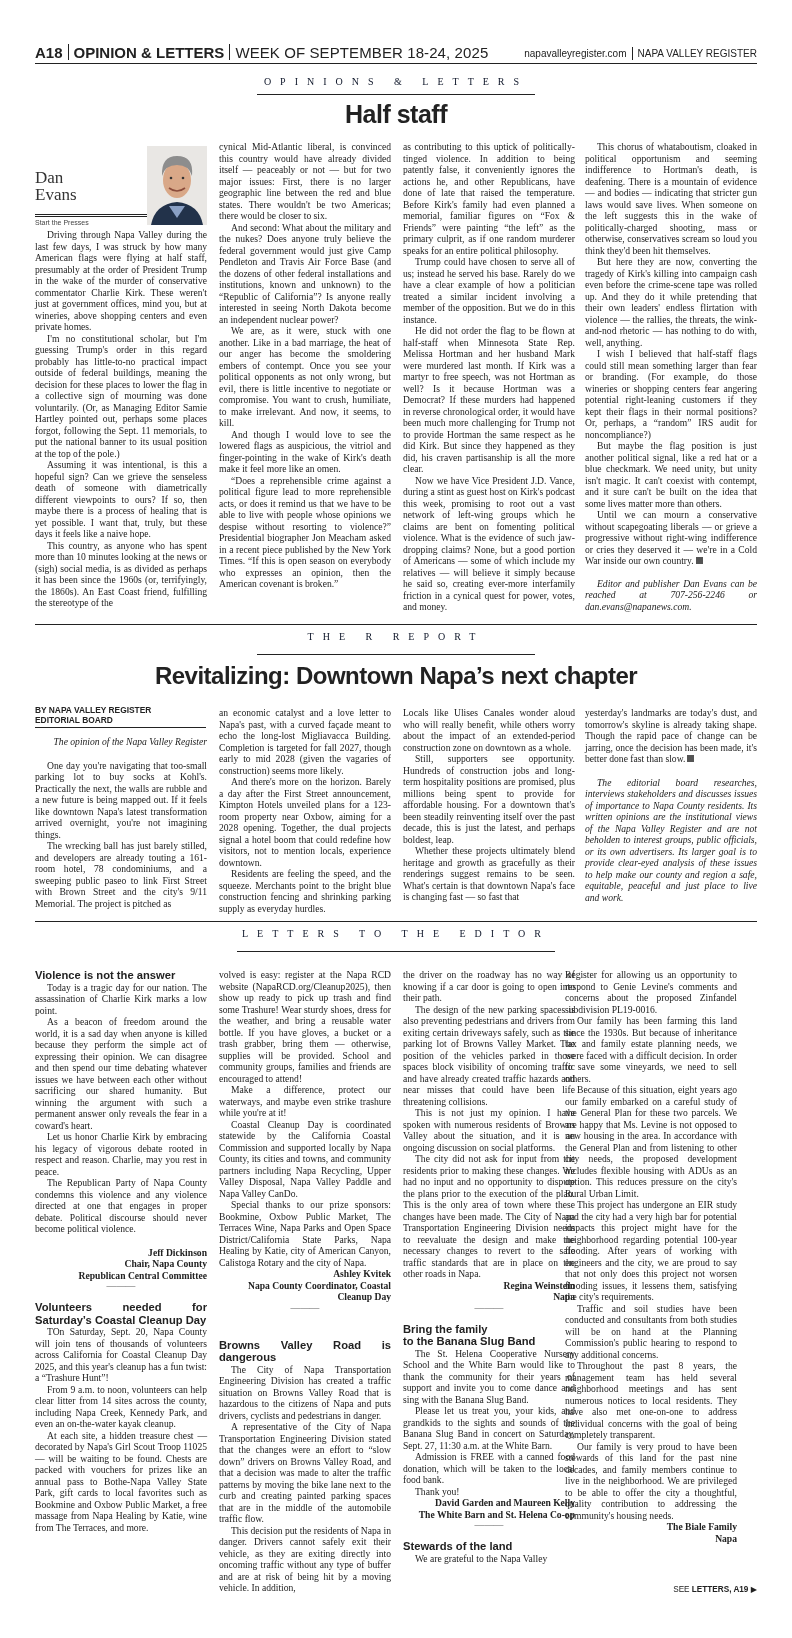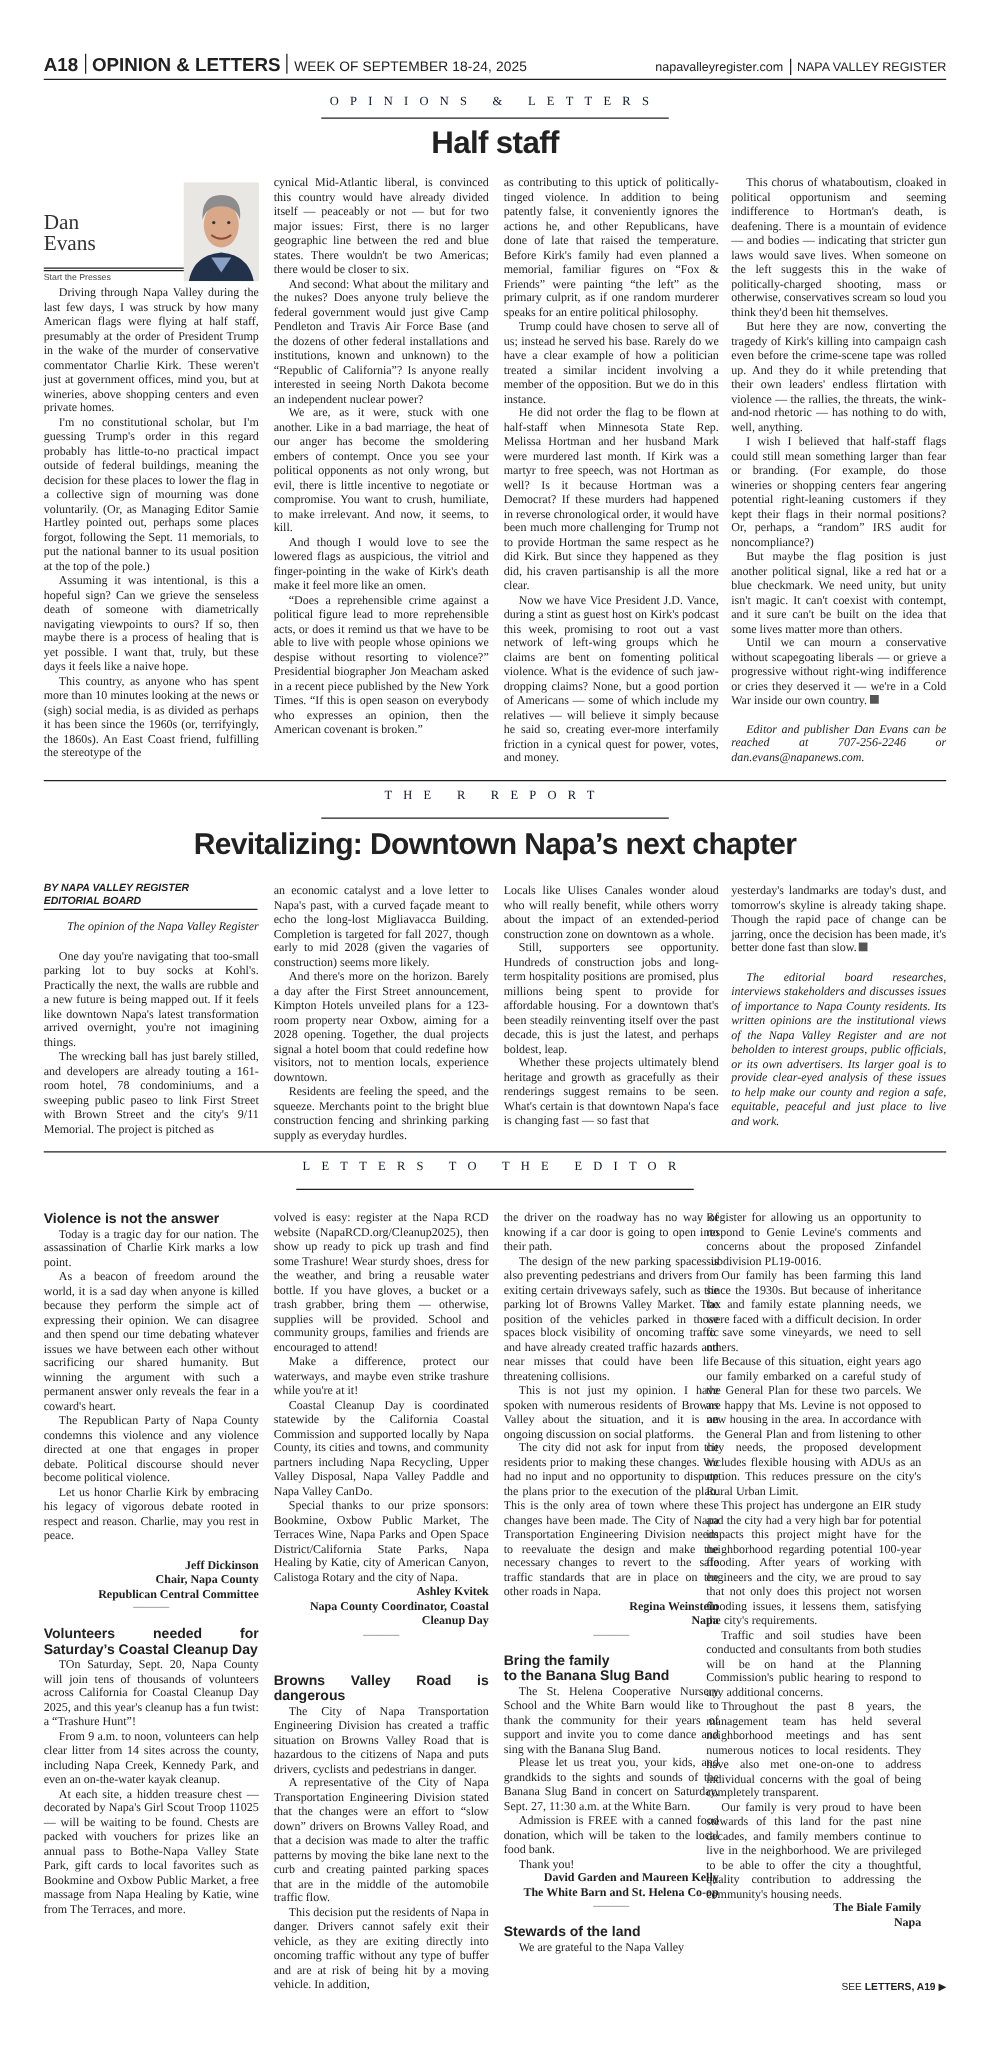--- a/index.html
+++ b/index.html
@@ -9,21 +9,21 @@
     font-family: "Liberation Serif", serif; color: #222;
     position: relative;
   }
   .page { position: absolute; left: 35px; top: 0; width: 722px; }
 
   
   .folio { position: absolute; top: 44px; left: 0; width: 722px; height: 20px;
            border-bottom: 1px solid #222; font-family: "Liberation Sans", sans-serif; }
   .folio .left { position: absolute; left: 0; bottom: 2px; font-size: 15px; font-weight: bold; color: #222; white-space: nowrap; }
   .folio .left .sep { display: inline-block; width: 1px; height: 16px; background: #222; margin: 0 5px; vertical-align: -2px; }
-  .folio .left .week { font-size: 11px; font-weight: normal; letter-spacing: 0.1px; }
+  .folio .left .week { font-size: 15px; font-weight: normal; letter-spacing: 0.1px; }
   .folio .right { position: absolute; right: 0; bottom: 3px; font-size: 10px; color: #222; white-space: nowrap; }
   .folio .right .sep { display: inline-block; width: 1px; height: 13px; background: #222; margin: 0 5px; vertical-align: -3px; }
 
   
   .kicker { position: absolute; left: 0; width: 722px; text-align: center;
             font-size: 10px; letter-spacing: 9px; color: #0f172a; }
   .kicker-rule { position: absolute; height: 1px; background: #222; }
   .rule { position: absolute; height: 1px; background: #222; left: 0; width: 722px; }
 
   .headline { position: absolute; left: 0; width: 722px; text-align: center;
@@ -37,21 +37,21 @@
   .endmark { display: inline-block; width: 7px; height: 7px; background: #555; vertical-align: 0px; margin-left: 2px; }
 
   
   .author-name { position: absolute; left: 105px; top: 169px; width: 105px; text-align: left;
                  font-size: 17px; line-height: 17px; color: #333; }
   .author-rule { position: absolute; left: 0; top: 214px; width: 142px; height: 3px; border-top: 1px solid #222; border-bottom: 1px solid #222; }
   .author-col { position: absolute; left: 0; top: 219px; font-size: 7px; color: #444; font-family: "Liberation Sans", sans-serif; }
   .photo { position: absolute; left: 112px; top: 146px; width: 60px; height: 79px; background: #e8e6e3; overflow: hidden; }
 
   .byline { position: absolute; left: 0; top: 705px; width: 171px; font-family: "Liberation Sans", sans-serif;
-            font-weight: bold; font-size: 8.4px; line-height: 10px; color: #222; border-bottom: 1px solid #222; padding-bottom: 2px; font-style: italic; }
+            font-weight: bold; font-size: 8.4px; line-height: 10px; color: #222; border-bottom: 1px solid #222; padding-bottom: 2px; }
 
   .lhead { font-family: "Liberation Sans", sans-serif; font-weight: bold; font-size: 11.2px; line-height: 12.5px; color: #222; margin-top: 2px; }
   .sig { text-align: right; font-weight: bold; text-indent: 0 !important; }
   .sepdash { text-align: center; text-indent: 0 !important; color: #666; line-height: 10px; height: 14px; }
   .see { position: absolute; right: 0; top: 1584px; font-family: "Liberation Sans", sans-serif; font-size: 8.2px; color: #222; }
   .see b { font-weight: bold; }
 </style>
 </head>
 <body>
 
@@ -85,21 +85,21 @@
       <path d="M15 30 Q14 10 30 10 Q47 10 45 30 Q42 19 30 19 Q18 19 15 30 Z" fill="#8d8d8d"></path>
       <path d="M22 42 Q30 48 38 42" stroke="#8a4b3a" stroke-width="1.6" fill="none"></path>
       <circle cx="24" cy="32" r="1.3" fill="#333"></circle>
         <circle cx="36" cy="32" r="1.3" fill="#333"></circle>
     </svg>
   </div>
 
   <div class="col" style="left:0; top:229px; width:172px;">
     <p>Driving through Napa Valley during the last few days, I was struck by how many American flags were flying at half staff, presumably at the order of President Trump in the wake of the murder of conservative commentator Charlie Kirk. These weren't just at government offices, mind you, but at wineries, above shopping centers and even private homes.</p>
     <p>I'm no constitutional scholar, but I'm guessing Trump's order in this regard probably has little-to-no practical impact outside of federal buildings, meaning the decision for these places to lower the flag in a collective sign of mourning was done voluntarily. (Or, as Managing Editor Samie Hartley pointed out, perhaps some places forgot, following the Sept. 11 memorials, to put the national banner to its usual position at the top of the pole.)</p>
-    <p>Assuming it was intentional, is this a hopeful sign? Can we grieve the senseless death of someone with diametrically navigating viewpoints to ours? If so, then maybe there is a process of healing that is yet possible. I want that, truly, but these days it feels like a naive hope.</p>
+    <p>Assuming it was intentional, is this a hopeful sign? Can we grieve the senseless death of someone with diametrically different viewpoints to ours? If so, then maybe there is a process of healing that is yet possible. I want that, truly, but these days it feels like a naive hope.</p>
     <p>This country, as anyone who has spent more than 10 minutes looking at the news or (sigh) social media, is as divided as perhaps it has been since the 1960s (or, terrifyingly, the 1860s). An East Coast friend, fulfilling the stereotype of the</p>
   </div>
 
   <div class="col" style="left:184px; top:141px; width:172px;">
     <p class="noindent">cynical Mid-Atlantic liberal, is convinced this country would have already divided itself — peaceably or not — but for two major issues: First, there is no larger geographic line between the red and blue states. There wouldn't be two Americas; there would be closer to six.</p>
     <p>And second: What about the military and the nukes? Does anyone truly believe the federal government would just give Camp Pendleton and Travis Air Force Base (and the dozens of other federal installations and institutions, known and unknown) to the “Republic of California”? Is anyone really interested in seeing North Dakota become an independent nuclear power?</p>
     <p>We are, as it were, stuck with one another. Like in a bad marriage, the heat of our anger has become the smoldering embers of contempt. Once you see your political opponents as not only wrong, but evil, there is little incentive to negotiate or compromise. You want to crush, humiliate, to make irrelevant. And now, it seems, to kill.</p>
     <p>And though I would love to see the lowered flags as auspicious, the vitriol and finger-pointing in the wake of Kirk's death make it feel more like an omen.</p>
     <p>“Does a reprehensible crime against a political figure lead to more reprehensible acts, or does it remind us that we have to be able to live with people whose opinions we despise without resorting to violence?” Presidential biographer Jon Meacham asked in a recent piece published by the New York Times. “If this is open season on everybody who expresses an opinion, then the American covenant is broken.”</p>
   </div>
@@ -152,22 +152,22 @@
 
   <div class="rule" style="top:921px;"></div>
 
   <div class="kicker" style="top:928px;">LETTERS TO THE EDITOR</div>
   <div class="kicker-rule" style="left:202px; top:951px; width:318px;"></div>
 
   <div class="col" style="left:0; top:967px; width:172px;">
     <div class="lhead">Violence is not the answer</div>
     <p>Today is a tragic day for our nation. The assassination of Charlie Kirk marks a low point.</p>
     <p>As a beacon of freedom around the world, it is a sad day when anyone is killed because they perform the simple act of expressing their opinion. We can disagree and then spend our time debating whatever issues we have between each other without sacrificing our shared humanity. But winning the argument with such a permanent answer only reveals the fear in a coward's heart.</p>
+    <p>Let us honor Charlie Kirk by embracing his legacy of vigorous debate rooted in respect and reason. Charlie, may you rest in peace.</p>
     <p>The Republican Party of Napa County condemns this violence and any violence directed at one that engages in proper debate. Political discourse should never become political violence.</p>
-    <p>Let us honor Charlie Kirk by embracing his legacy of vigorous debate rooted in respect and reason. Charlie, may you rest in peace.</p>
     <p class="sig" style="margin-top:12px;">Jeff Dickinson</p>
     <p class="sig">Chair, Napa County</p>
     <p class="sig">Republican Central Committee</p>
     <p class="sepdash">———</p>
     <div class="lhead" style="margin-top:6px;">Volunteers needed for Saturday’s Coastal Cleanup Day</div>
     <p>TOn Saturday, Sept. 20, Napa County will join tens of thousands of volunteers across California for Coastal Cleanup Day 2025, and this year's cleanup has a fun twist: a “Trashure Hunt”!</p>
     <p>From 9 a.m. to noon, volunteers can help clear litter from 14 sites across the county, including Napa Creek, Kennedy Park, and even an on-the-water kayak cleanup.</p>
     <p>At each site, a hidden treasure chest — decorated by Napa's Girl Scout Troop 11025 — will be waiting to be found. Chests are packed with vouchers for prizes like an annual pass to Bothe-Napa Valley State Park, gift cards to local favorites such as Bookmine and Oxbow Public Market, a free massage from Napa Healing by Katie, wine from The Terraces, and more.</p>
   </div>
 

